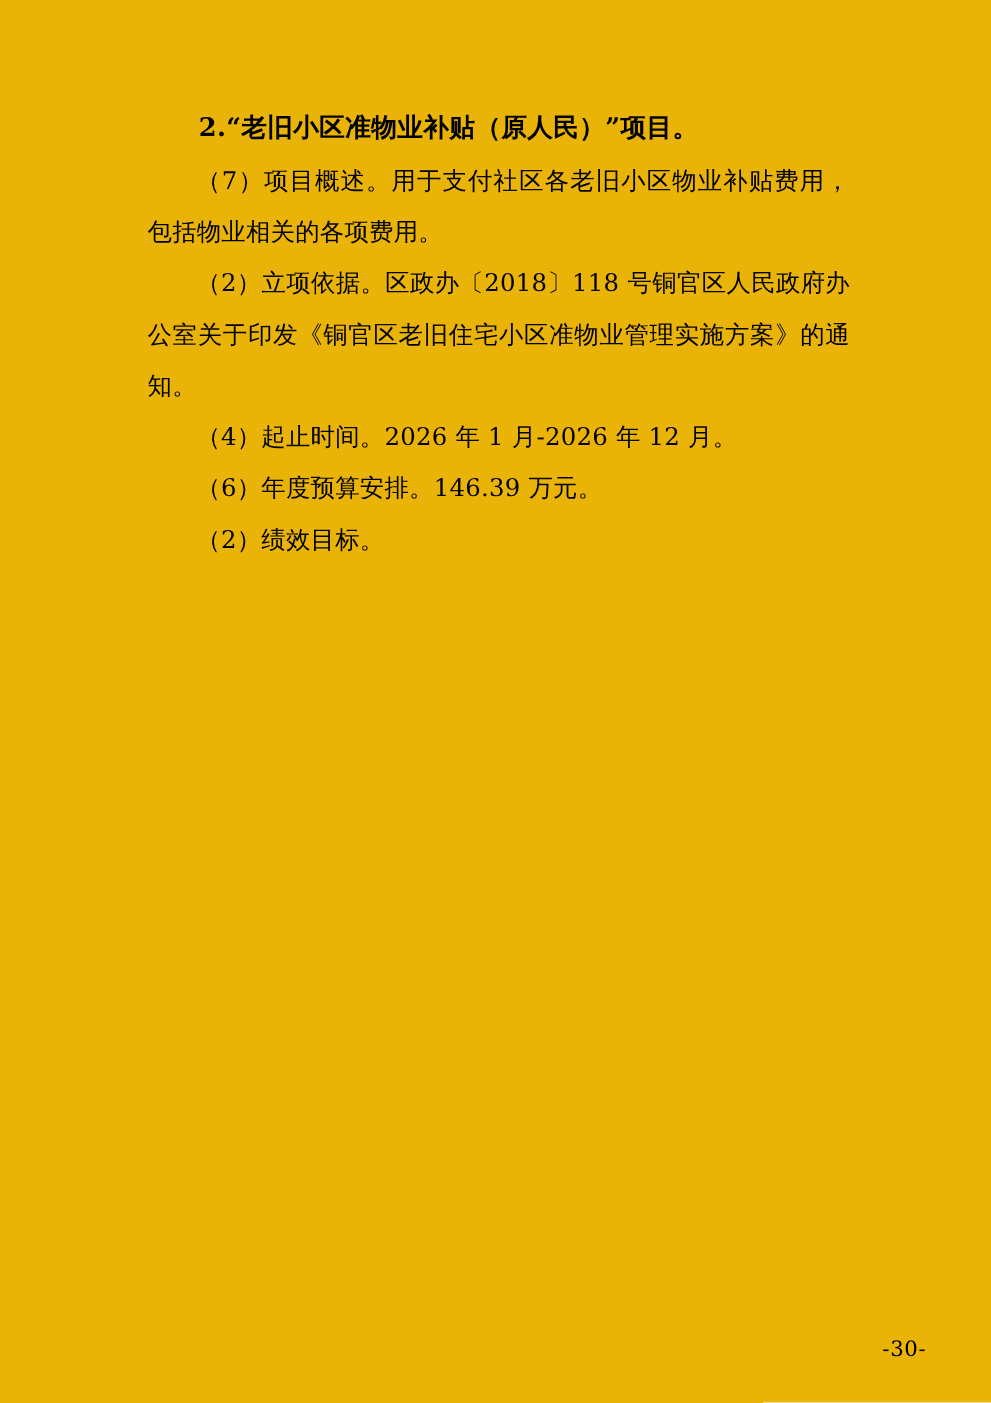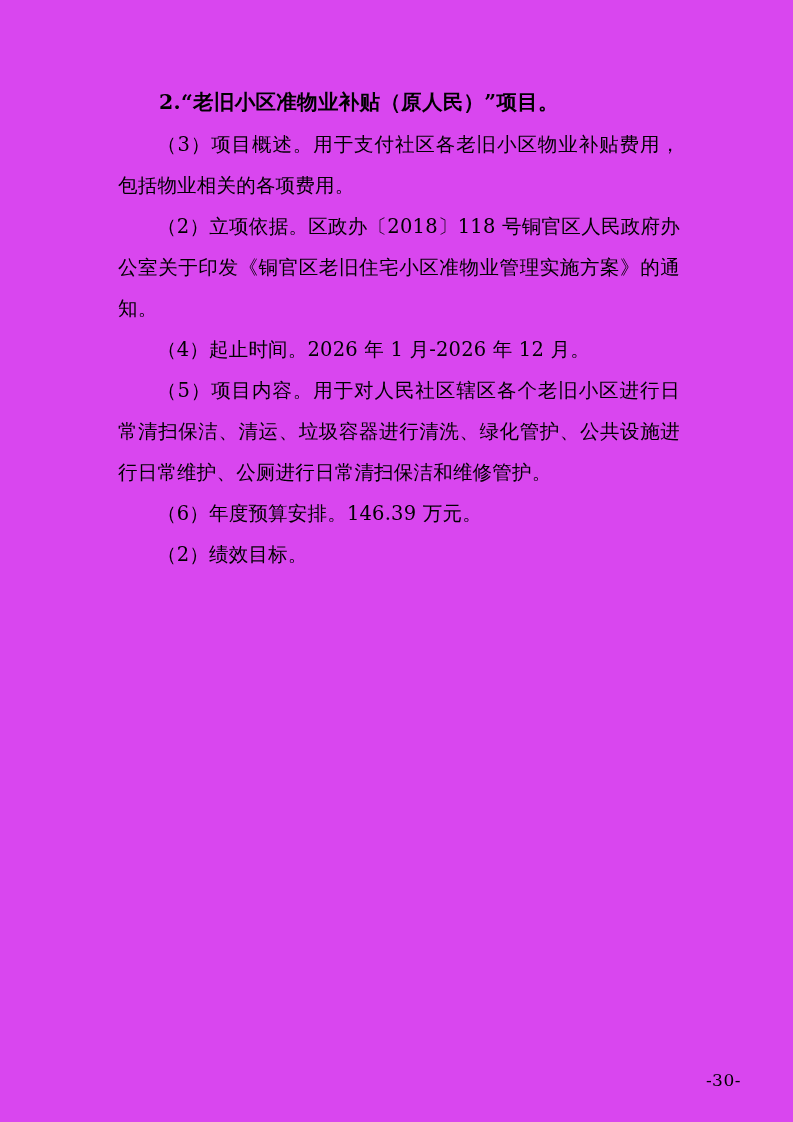--- a/index.html
+++ b/index.html
@@ -8,21 +8,21 @@
     background: #ffffff;
   }
   body {
     font-family: "DejaVu Serif", "Liberation Serif", serif;
     color: #000000;
   }
   .page {
     position: relative;
     width: 793px;
     height: 1122px;
-    background: #d946ef;
+    background: #eab308;
     overflow: hidden;
     box-sizing: border-box;
   }
   .content {
     position: absolute;
     left: 118px;
     top: 82px;
     width: 562px;
   }
   .heading {
@@ -54,21 +54,20 @@
     font-family: "DejaVu Serif", "Liberation Serif", serif;
     letter-spacing: 0.5px;
   }
 </style>
 </head>
 <body>
 
 <div class="page">
   <div class="content">
     <p class="heading">2.“老旧小区准物业补贴（原人民）”项目。</p>
-    <p class="para">（3）项目概述。用于支付社区各老旧小区物业补贴费用，包括物业相关的各项费用。</p>
+    <p class="para">（7）项目概述。用于支付社区各老旧小区物业补贴费用，包括物业相关的各项费用。</p>
     <p class="para">（2）立项依据。区政办〔2018〕118 号铜官区人民政府办公室关于印发《铜官区老旧住宅小区准物业管理实施方案》的通知。</p>
     <p class="para nowrap">（4）起止时间。2026 年 1 月-2026 年 12 月。</p>
-    <p class="para">（5）项目内容。用于对人民社区辖区各个老旧小区进行日常清扫保洁、清运、垃圾容器进行清洗、绿化管护、公共设施进行日常维护、公厕进行日常清扫保洁和维修管护。</p>
     <p class="para nowrap">（6）年度预算安排。146.39 万元。</p>
     <p class="para nowrap">（2）绩效目标。</p>
   </div>
   <div class="page-number">-30-</div>
 </div>
 
 </body></html>

